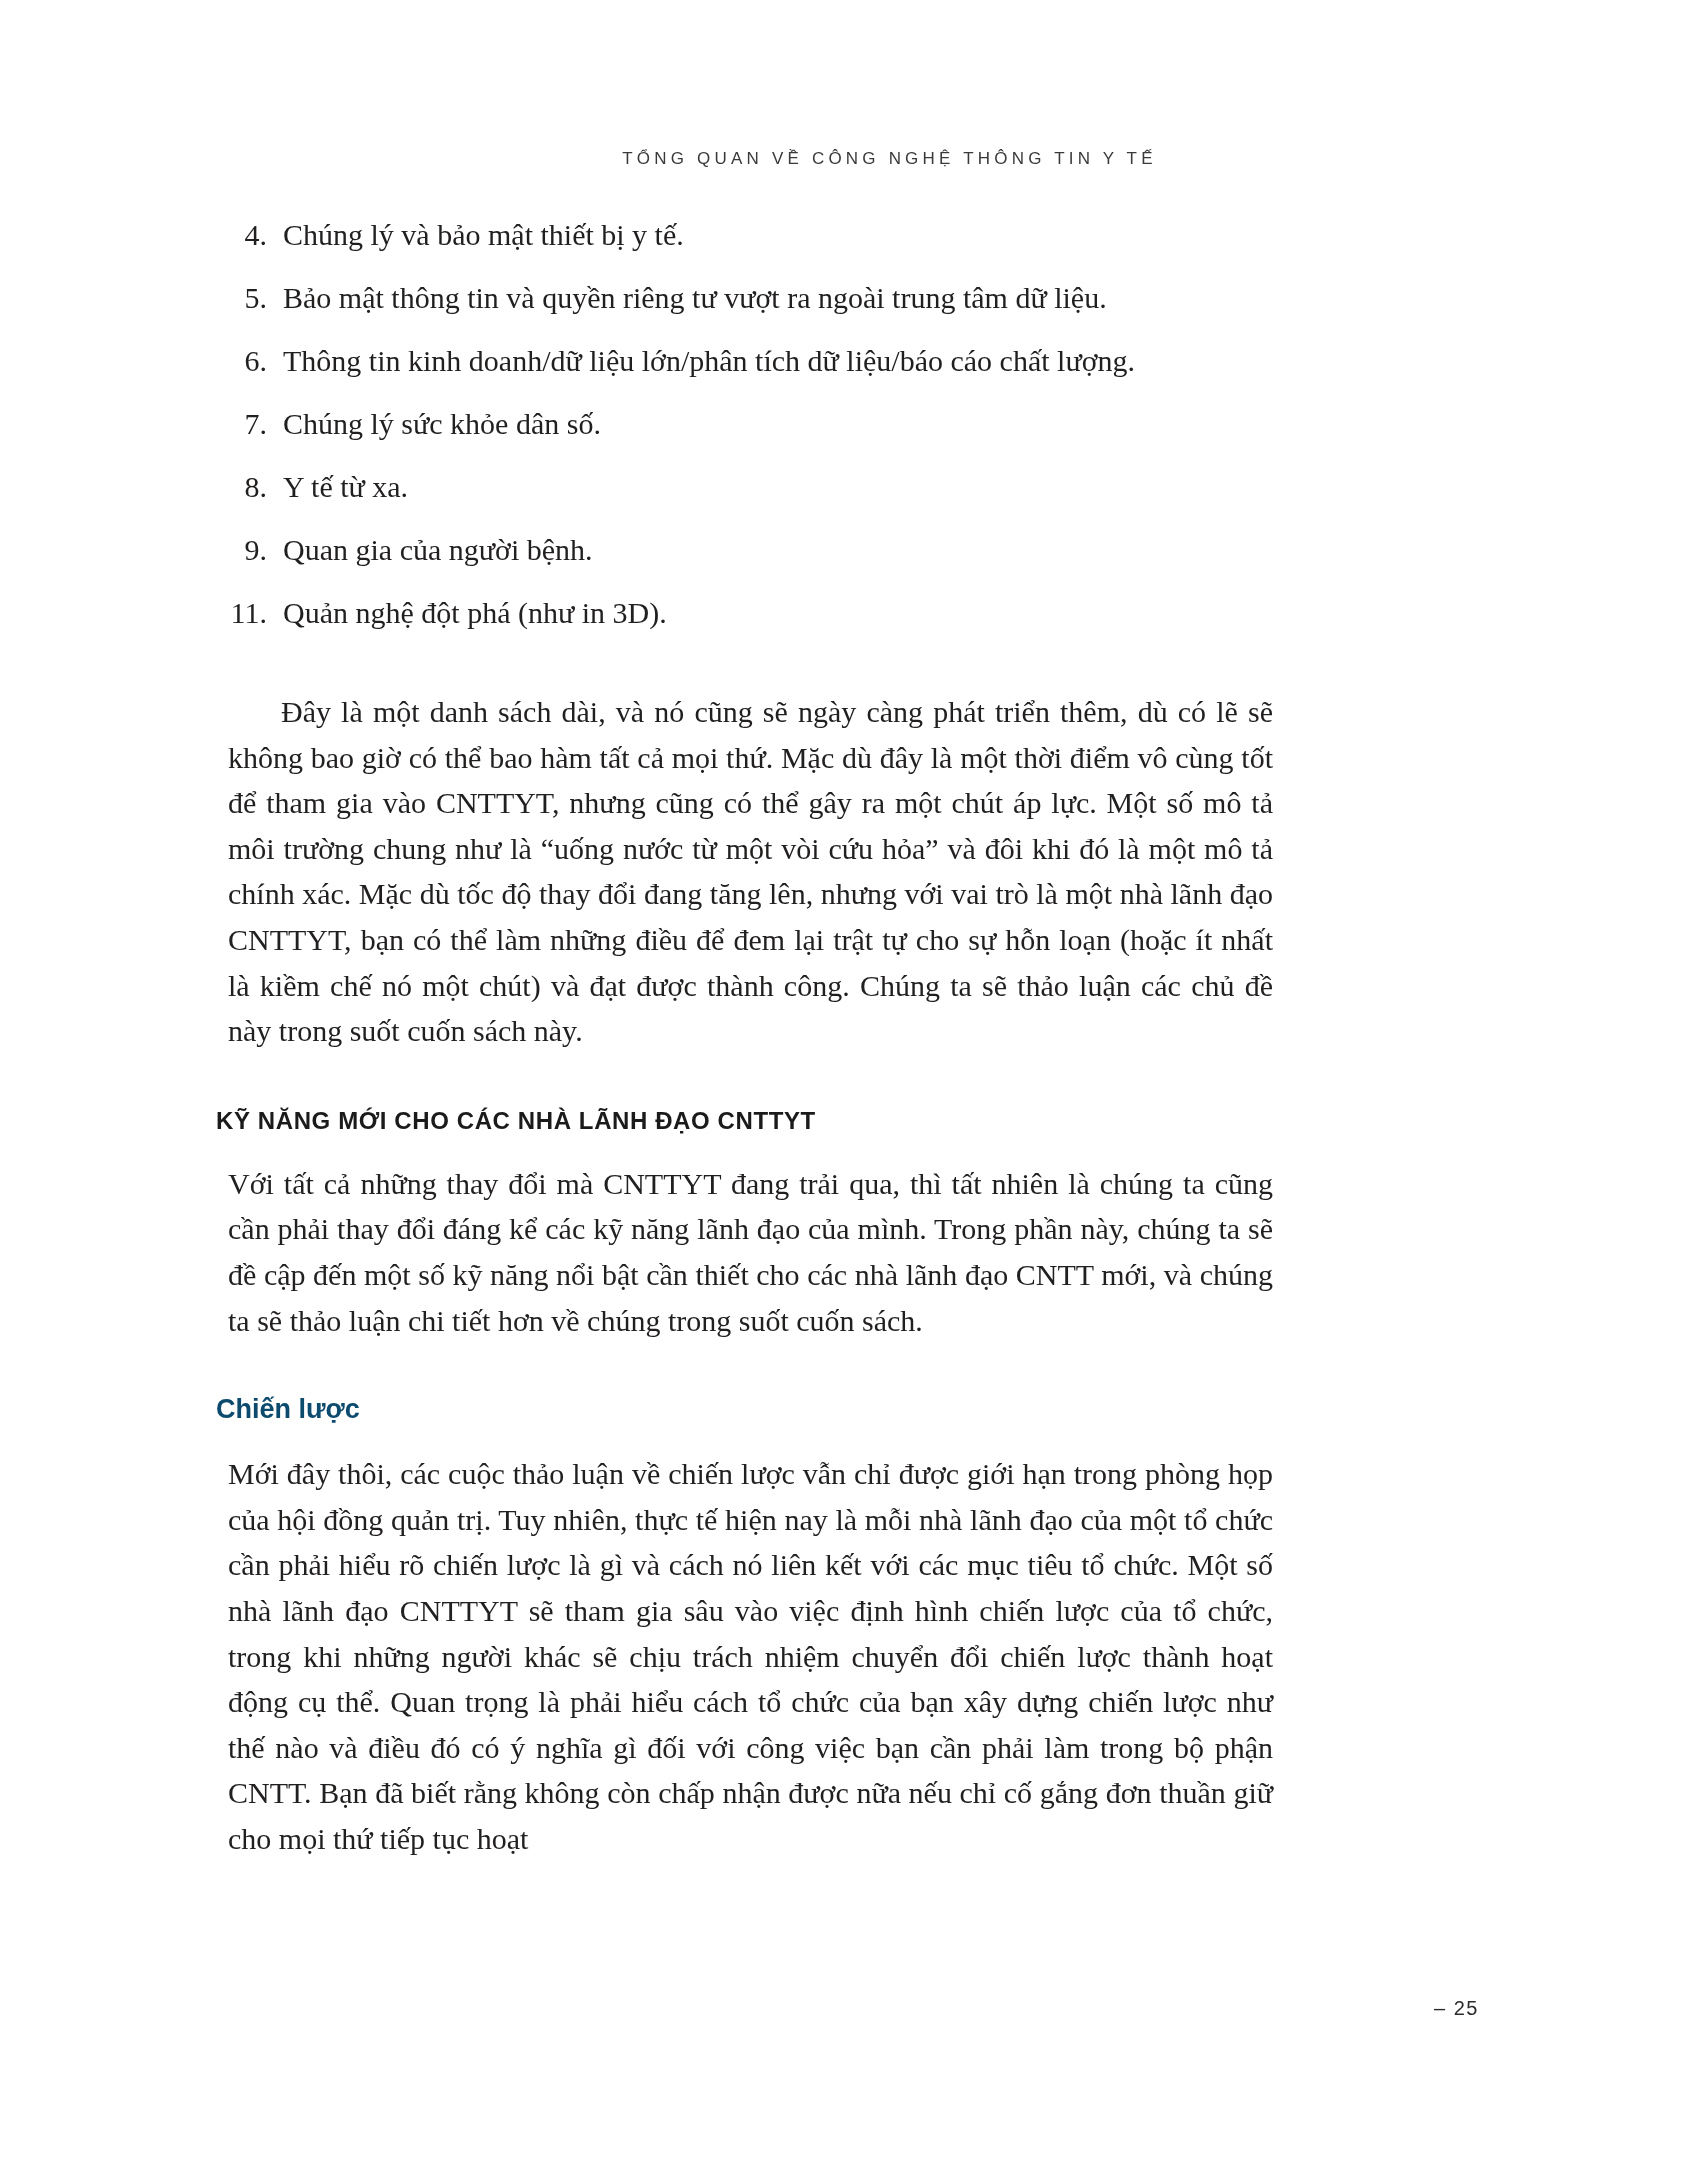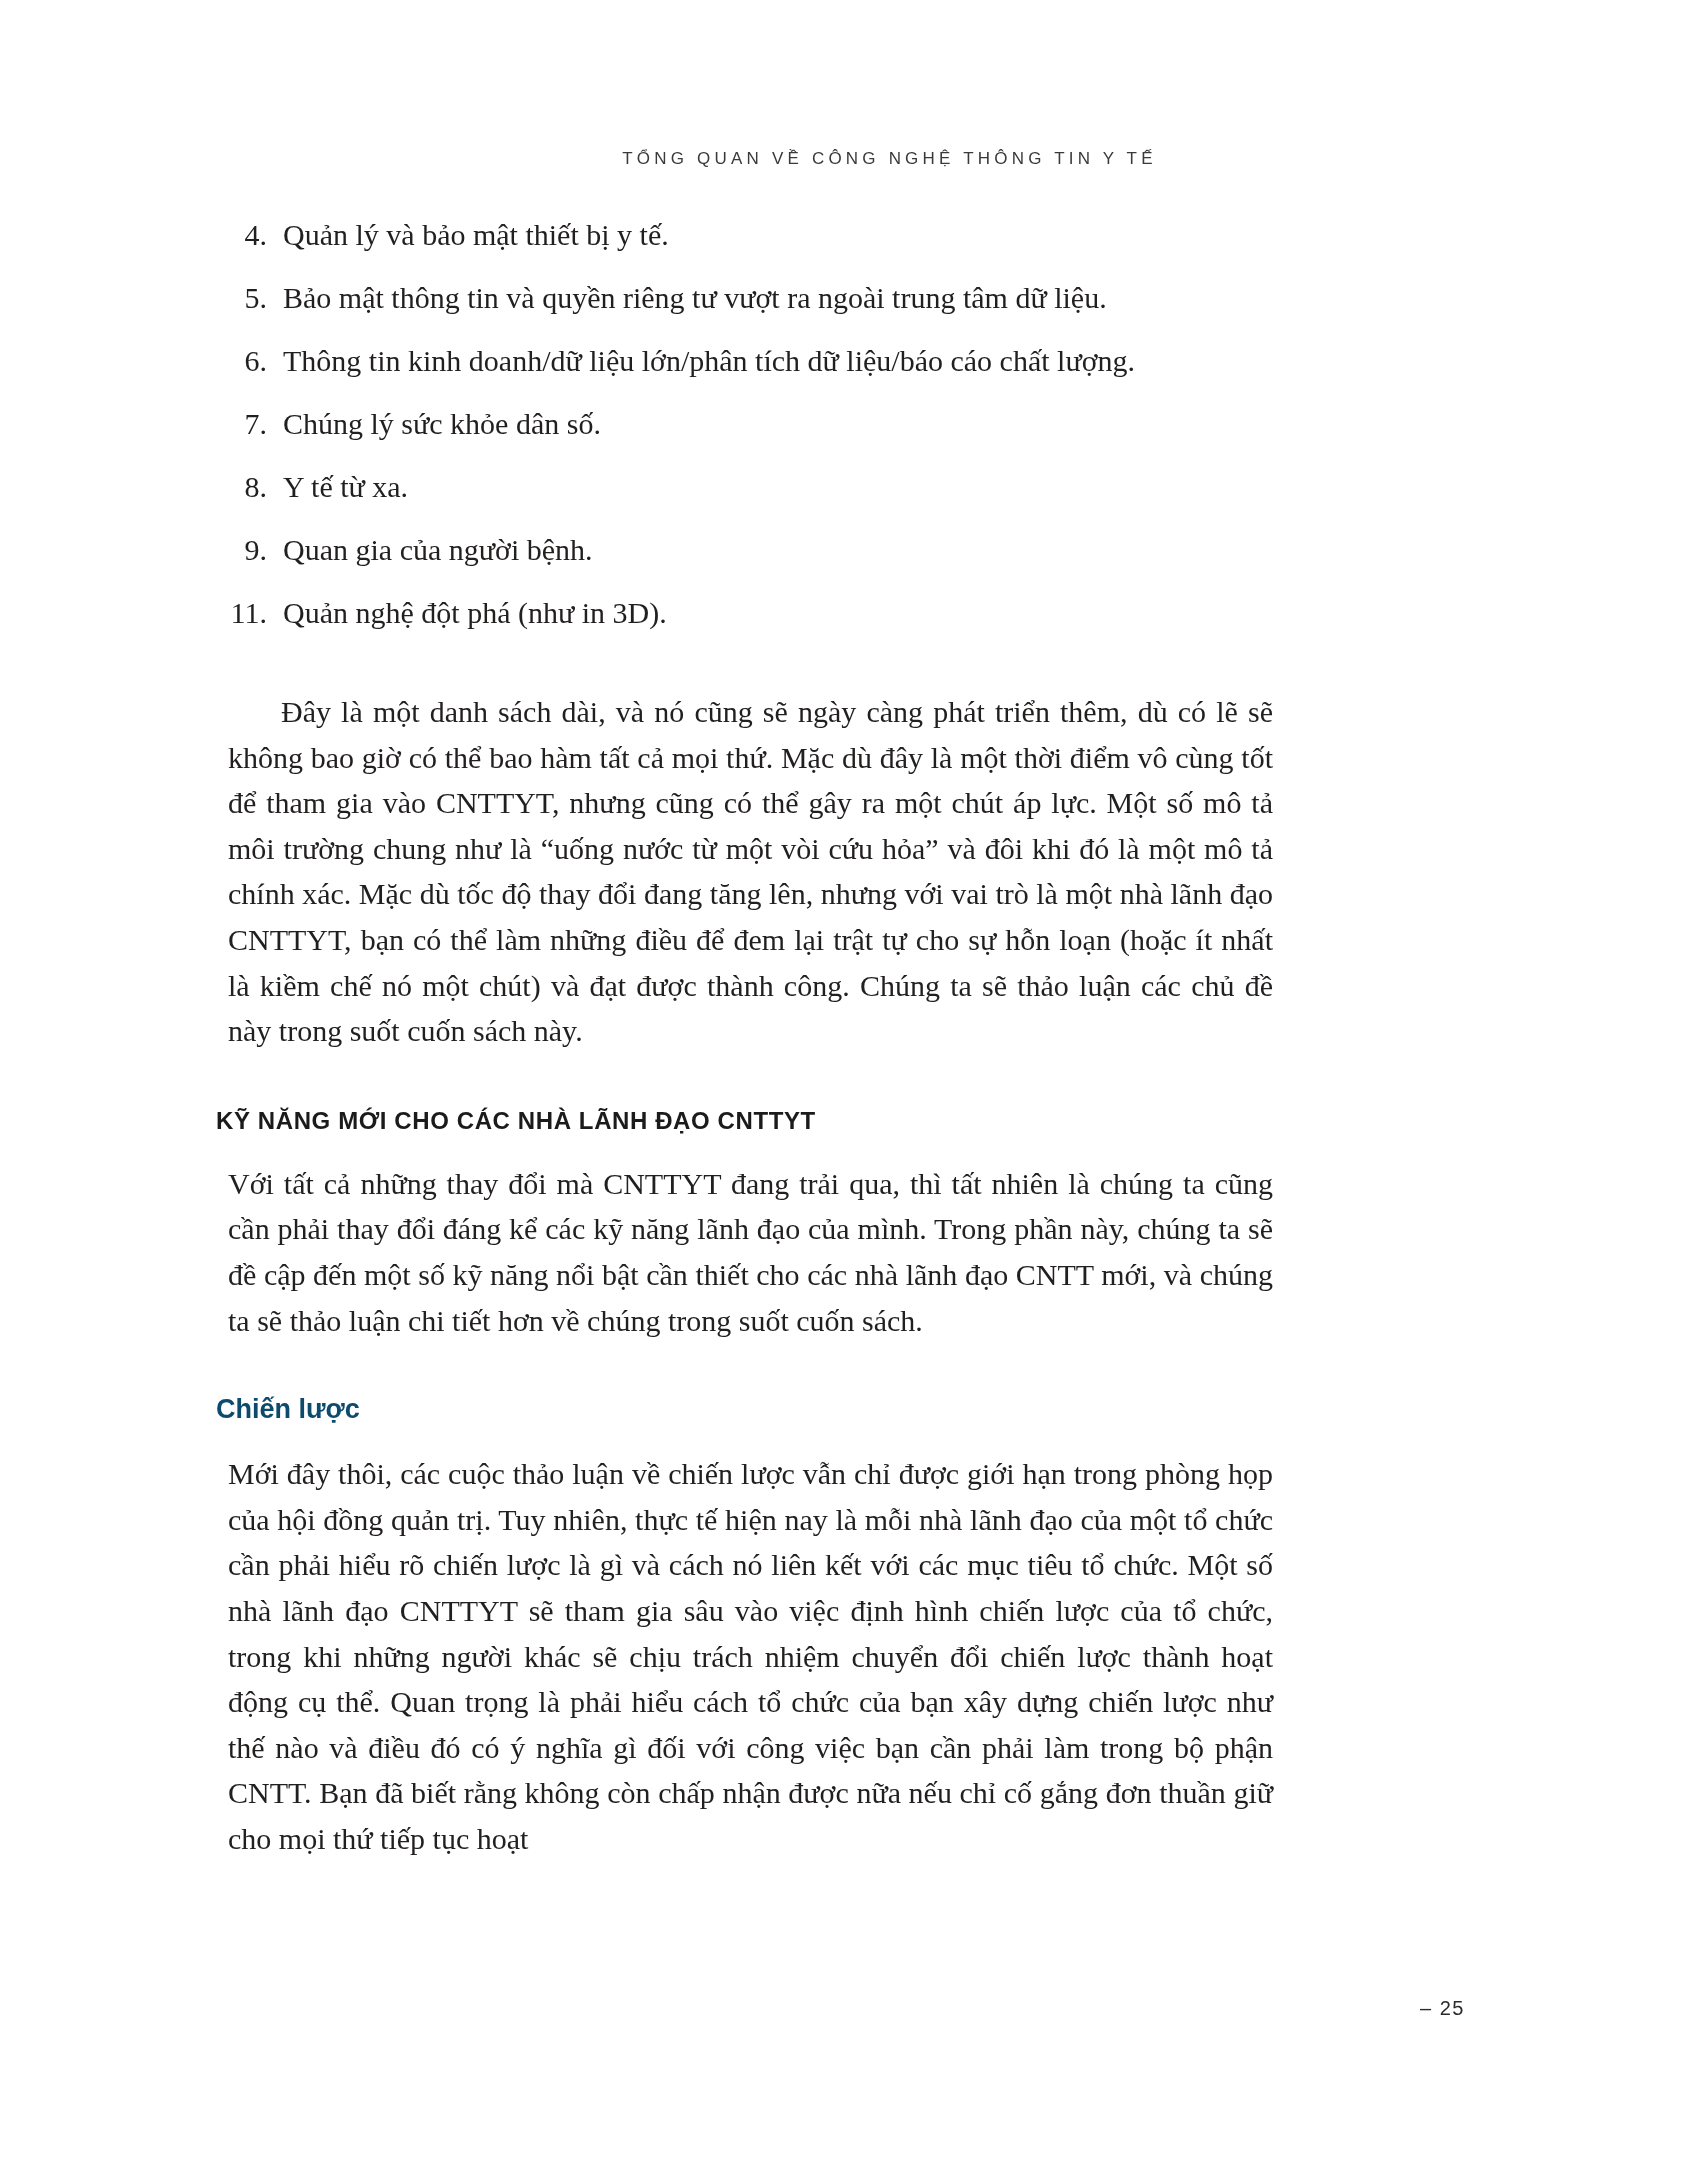--- a/index.html
+++ b/index.html
@@ -78,41 +78,41 @@
   }
   h3.subsection {
     font-family: "Liberation Sans", sans-serif;
     font-weight: bold;
     font-size: 27px;
     margin: 51px 0 26px 0;
     color: #0c4a6e;
   }
   .folio {
     position: absolute;
-    right: 218px;
+    right: 204px;
     bottom: 158px;
     font-family: "Liberation Sans", sans-serif;
     font-size: 20px;
     letter-spacing: 1.5px;
     color: #2b2b2b;
   }
 </style>
 </head>
 <body>
 
 <div class="page">
 
   <div class="running-head">Tổng quan về công nghệ thông tin y tế</div>
 
   <div class="content">
 
     <ol class="numlist">
       <li>
         <span class="num">4.</span>
-        <span>Quản lý và bảo mật thiết bị y tế.</span>
+        <span>Chúng lý và bảo mật thiết bị y tế.</span>
       </li>
       <li>
         <span class="num">5.</span>
         <span>Bảo mật thông tin và quyền riêng tư vượt ra ngoài trung tâm dữ liệu.</span>
       </li>
       <li>
         <span class="num">6.</span>
         <span>Thông tin kinh doanh/dữ liệu lớn/phân tích dữ liệu/báo cáo chất lượng.</span>
       </li>
       <li>

